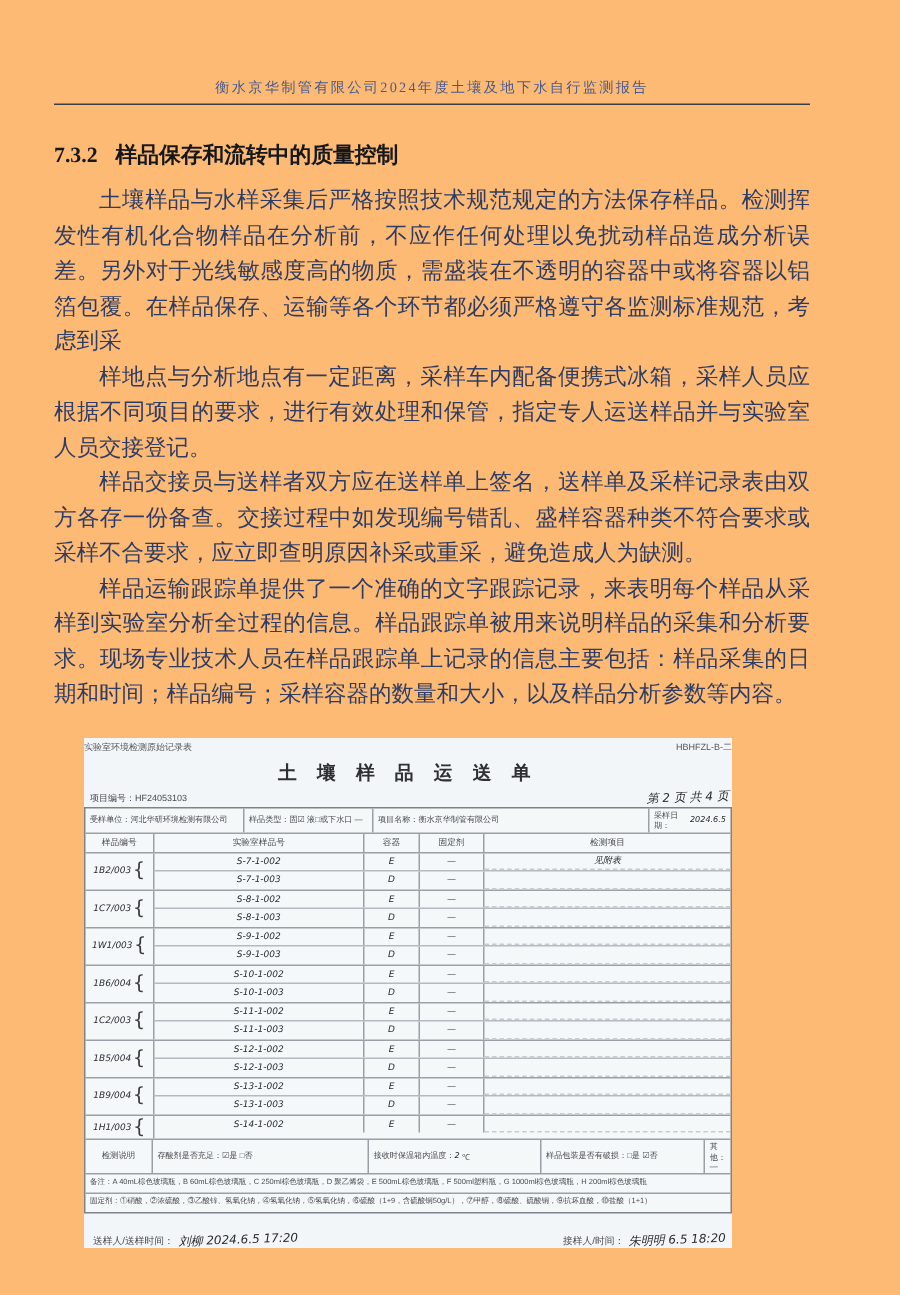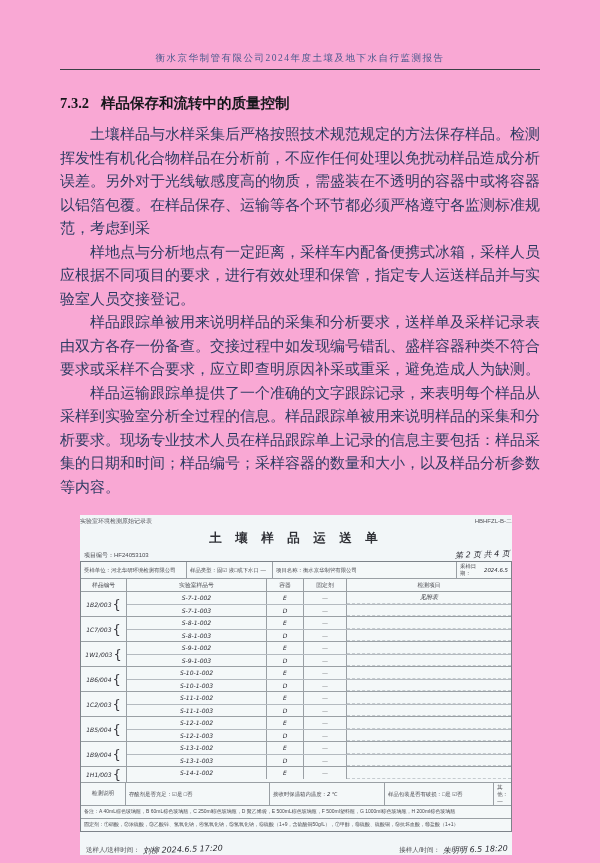--- a/index.html
+++ b/index.html
@@ -1,17 +1,17 @@
 <!DOCTYPE html>
 <html><head>
 <meta charset="utf-8">
 <style>
   html,body{margin:0;padding:0;background:#dde4e7;}
-  .page{width:600px;height:863px;background:#f9a8d4;box-sizing:border-box;
-        padding:52px 60px 0 60px;position:relative;overflow:hidden;
+  .page{width:600px;height:863px;background:#fdba74;box-sizing:border-box;
+        padding:52px 60px 0 36px;position:relative;overflow:hidden;
         font-family:"Liberation Serif",serif;}
   .report-header{text-align:center;font-size:9.5px;color:#4a5a8e;letter-spacing:1.5px;}
   .header-rule{border:none;border-top:1.4px solid #3a3f45;margin:4px 0 0 0;}
   .section-heading{font-family:Liberation Serif, serif;font-size:14.5px;font-weight:bold;
         color:#15171b;margin:24px 0 10px 0;}
   .section-heading .num{margin-right:12px;}
   .body-text p{margin:0;font-size:15px;line-height:23.5px;color:#2f3c64;
         text-align:justify;text-indent:2em;}
   
   .form-wrap{margin:16px 0 0 20px;width:432px;font-family:"Liberation Sans",sans-serif;
@@ -62,21 +62,21 @@
   <div class="report-header">衡水京华制管有限公司2024年度土壤及地下水自行监测报告</div>
   <hr class="header-rule">
 
   <div class="section-heading">
     <span class="num">7.3.2</span><span>样品保存和流转中的质量控制</span>
   </div>
 
   <div class="body-text">
     <p>土壤样品与水样采集后严格按照技术规范规定的方法保存样品。检测挥发性有机化合物样品在分析前，不应作任何处理以免扰动样品造成分析误差。另外对于光线敏感度高的物质，需盛装在不透明的容器中或将容器以铝箔包覆。在样品保存、运输等各个环节都必须严格遵守各监测标准规范，考虑到采</p>
     <p>样地点与分析地点有一定距离，采样车内配备便携式冰箱，采样人员应根据不同项目的要求，进行有效处理和保管，指定专人运送样品并与实验室人员交接登记。</p>
-    <p>样品跟踪单被用来说明样品的采集和分析要求，送样单及采样记录表由双方各存一份备查。交接过程中如发现编号错乱、盛样容器种类不符合要求或采样不合要求，应立即查明原因补采或重采，避免造成人为缺测。</p>
+    <p>样品交接员与送样者双方应在送样单上签名，送样单及采样记录表由双方各存一份备查。交接过程中如发现编号错乱、盛样容器种类不符合要求或采样不合要求，应立即查明原因补采或重采，避免造成人为缺测。</p>
     <p>样品运输跟踪单提供了一个准确的文字跟踪记录，来表明每个样品从采样到实验室分析全过程的信息。样品跟踪单被用来说明样品的采集和分析要求。现场专业技术人员在样品跟踪单上记录的信息主要包括：样品采集的日期和时间；样品编号；采样容器的数量和大小，以及样品分析参数等内容。</p>
   </div>
 
   <div class="form-wrap">
     <div class="form-meta">
       <span>实验室环境检测原始记录表</span>
       <span>HBHFZL-B-二</span>
     </div>
     <div class="form-title">土 壤 样 品 运 送 单</div>
     <div class="form-subline">

